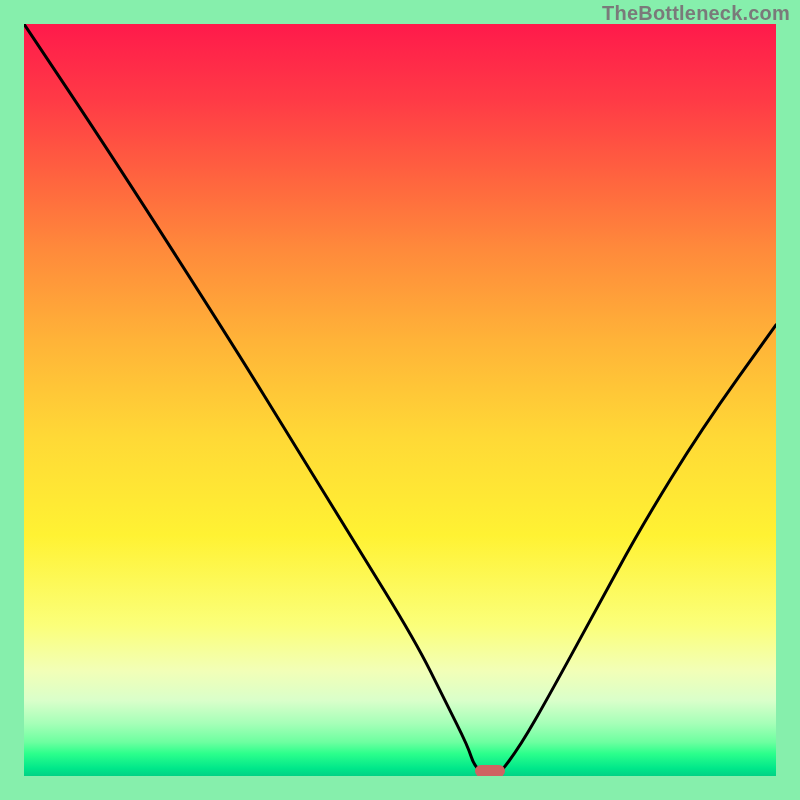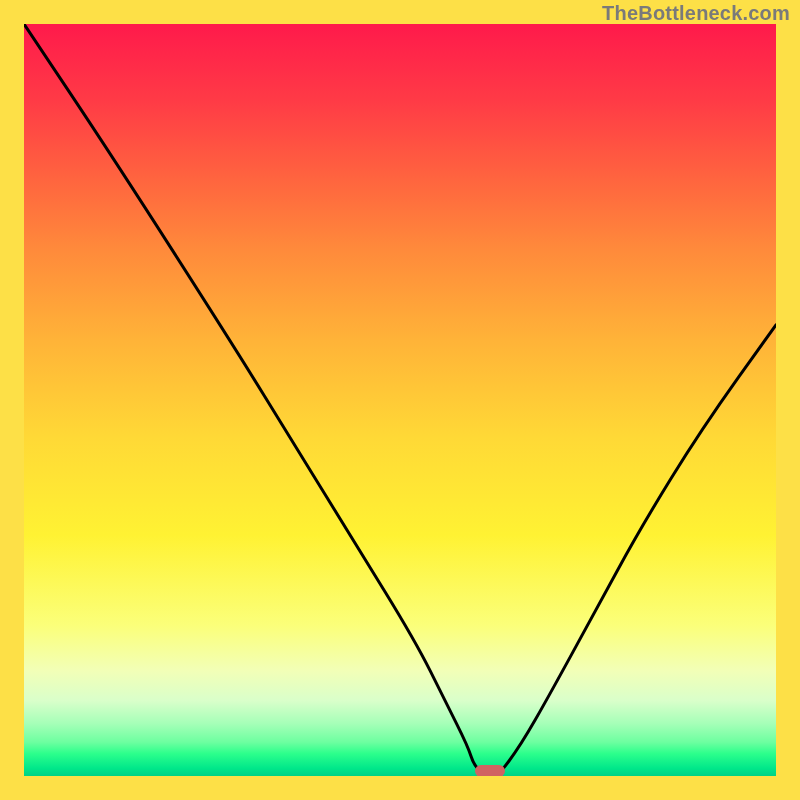--- a/index.html
+++ b/index.html
@@ -7,21 +7,21 @@
     padding: 0;
     width: 800px;
     height: 800px;
     overflow: hidden;
     background: #000;
   }
   .frame {
     position: relative;
     width: 800px;
     height: 800px;
-    background: #fde047;
+    background: #86efac;
   }
   .plot-area {
     position: absolute;
     left: 24px;
     top: 24px;
     width: 752px;
     height: 752px;
     overflow: hidden;
   }
   .gradient {

